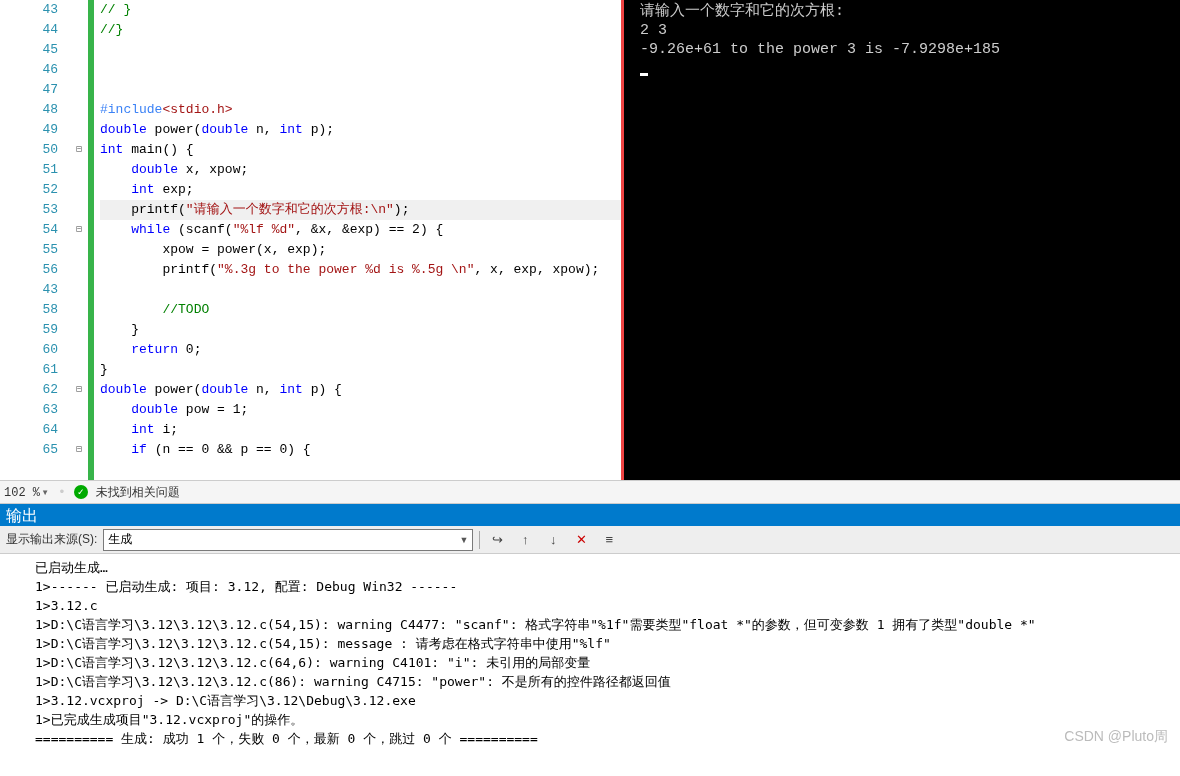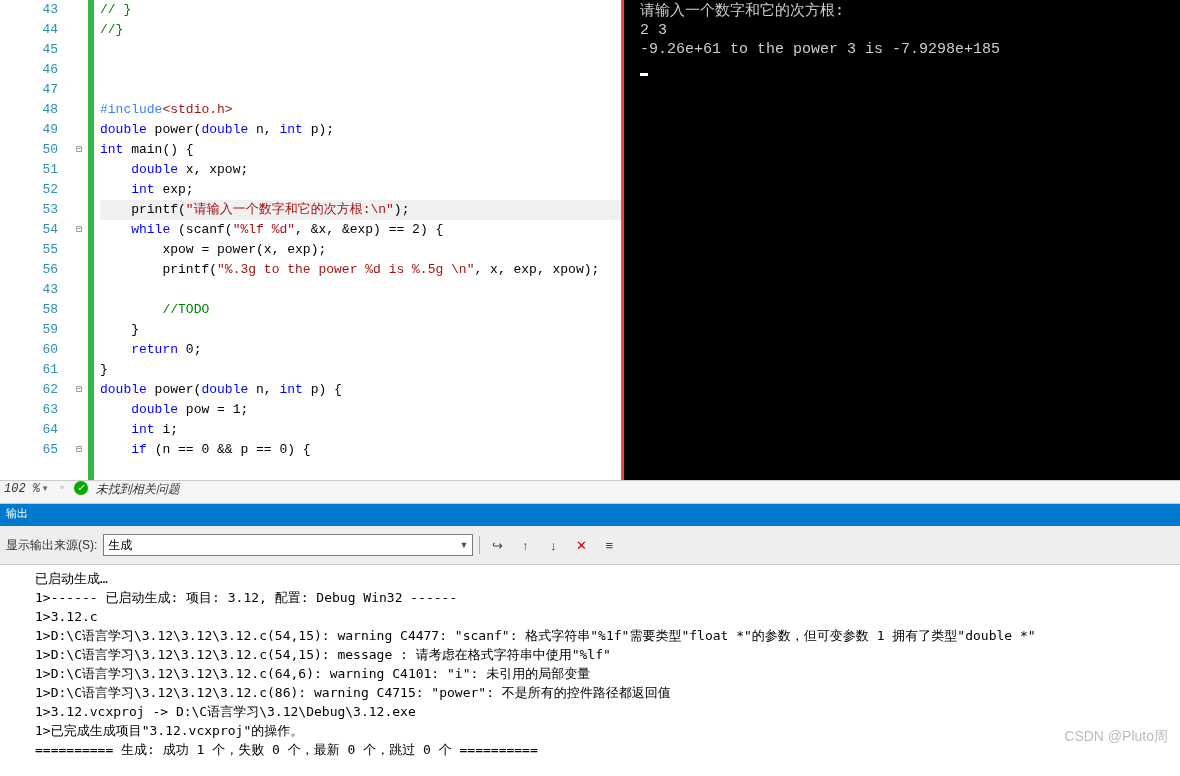--- a/index.html
+++ b/index.html
@@ -16,27 +16,27 @@
 .hl { background: #f0f0f0; display: block; width: 100%; }
 .c-kw { color: #0000ff; }
 .c-type { color: #0000ff; }
 .c-str { color: #a31515; }
 .c-cmt { color: #008000; }
 .c-inc { color: #3b82f6; }
 .c-hdr { color: #a31515; }
 .console { width: 556px; background: #000; color: #ccc; font-family: 'SimSun', 'Courier New', monospace; font-size: 15px; line-height: 19px; padding: 2px 16px; white-space: pre; }
 .console .cn { white-space: pre; }
 .cursor { display: inline-block; width: 8px; height: 3px; background: #fff; vertical-align: bottom; margin-bottom: 2px; }
-.status-row { height: 24px; display: flex; background: #f5f5f5; border-top: 1px solid #ccc; border-bottom: 1px solid #ccc; padding: 0 4px; gap: 8px; font-style: italic; }
+.status-row { height: 24px; display: flex; align-items: center; background: #f5f5f5; border-top: 1px solid #ccc; border-bottom: 1px solid #ccc; padding: 0 4px; gap: 8px; }
 .zoom { font-size: 12px; color: #333; }
 .zoom-dd { display: inline-block; width: 10px; text-align: center; color: #666; }
 .ok-icon { width: 14px; height: 14px; border-radius: 50%; background: #0a0; color: #fff; display: inline-flex; align-items: center; justify-content: center; font-size: 10px; }
 .status-text { font-size: 12px; color: #333; }
-.output-header { height: 22px; background: #007acc; color: #fff; font-size: 11px; padding: 2px 6px; font-family: 'Microsoft YaHei', sans-serif; }
-.output-toolbar { height: 39px; background: #eee; display: flex; align-items: center; padding: 2px 6px; gap: 6px; font-size: 12px; font-family: 'Microsoft YaHei', sans-serif; border-bottom: 1px solid #ccc; }
+.output-header { height: 22px; background: #007acc; color: #fff; font-size: 16px; padding: 2px 6px; font-family: 'Microsoft YaHei', sans-serif; }
+.output-toolbar { height: 28px; background: #eee; display: flex; align-items: center; padding: 2px 6px; gap: 6px; font-size: 12px; font-family: 'Microsoft YaHei', sans-serif; border-bottom: 1px solid #ccc; }
 .output-toolbar label { color: #333; }
 .output-select { width: 370px; height: 22px; border: 1px solid #7a7a7a; background: #fff; font-size: 12px; padding: 0 4px; display: flex; align-items: center; justify-content: space-between; }
 .output-select .arrow { color: #555; font-size: 9px; }
 .tb-sep { width: 1px; height: 18px; background: #aaa; }
 .tb-btn { width: 22px; height: 22px; border: 1px solid transparent; display: inline-flex; align-items: center; justify-content: center; font-size: 13px; color: #444; cursor: pointer; }
 .output-body { padding: 4px 6px; font-family: 'SimSun', Consolas, monospace; font-size: 13px; line-height: 19px; white-space: pre-wrap; background: #fff; height: 220px; overflow: auto; margin-left: 29px; }
 .watermark { position: absolute; right: 12px; bottom: 30px; color: #bbb; font-size: 14px; font-family: sans-serif; }
 </style>
 </head>
 <body>

